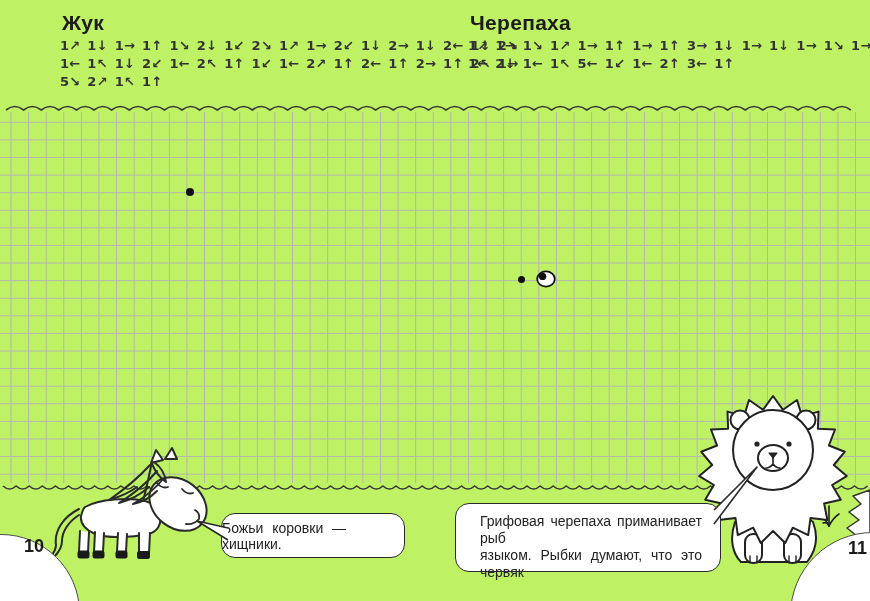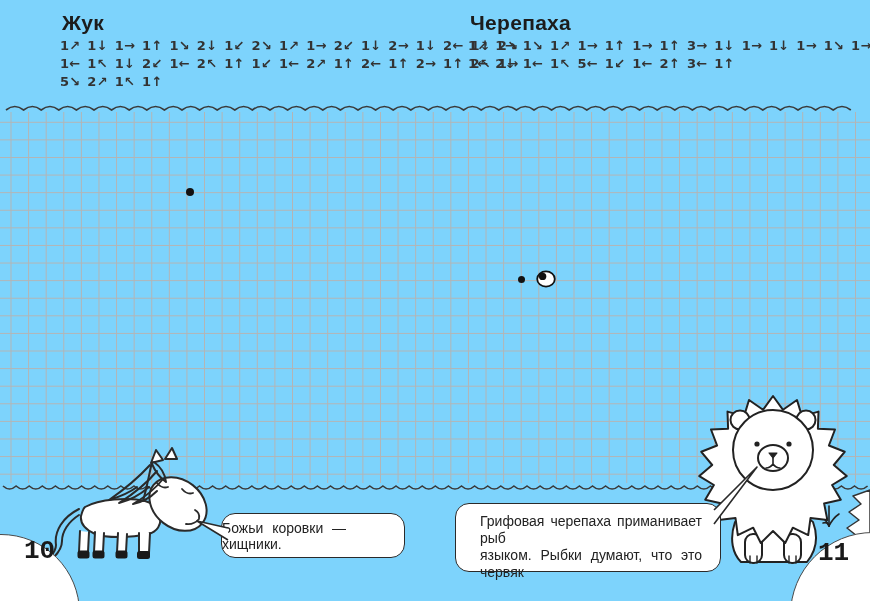--- a/index.html
+++ b/index.html
@@ -1,16 +1,16 @@
 <!DOCTYPE html>
 <html><head>
 <meta charset="utf-8">
 <style>
   html,body{margin:0;padding:0;background:#e9e9e9;}
-  .page{position:relative;width:870px;height:601px;background:#7dd3fc;overflow:hidden;
+  .page{position:relative;width:870px;height:601px;background:#bef264;overflow:hidden;
         font-family:"DejaVu Sans",sans-serif;color:#2a2a2a;}
   .abs{position:absolute;}
 
   
   .title{font-family:"Liberation Sans",sans-serif;font-weight:bold;font-size:21px;color:#1c1c1c;letter-spacing:.3px;}
   .seq{font-size:13px;font-weight:600;color:#333;line-height:18px;white-space:nowrap;
        letter-spacing:.3px;word-spacing:2px;}
 
   
   .grid-bg{left:0;top:112px;width:870px;height:371px;z-index:1;
@@ -28,21 +28,21 @@
   
   .horse-svg{left:45px;top:447px;z-index:5;}
   .lion-svg{left:685px;top:394px;z-index:5;}
   .bush-svg{left:845px;top:488px;z-index:4;}
   .grass-svg{left:816px;top:502px;z-index:4;}
 
   
   .corner{border:1.6px solid #4a4a4a;border-radius:50%;background:#fff;z-index:6;}
   .corner-left{left:-78px;top:534px;width:156px;height:156px;}
   .corner-right{left:790px;top:532px;width:164px;height:164px;}
-  .pagenum{font-family:Liberation Mono, monospace;font-weight:bold;font-size:26px;color:#1a1a1a;z-index:7;}
+  .pagenum{font-family:Liberation Sans, sans-serif;font-weight:bold;font-size:18px;color:#1a1a1a;z-index:7;}
 
   
   .bubble{background:#fff;border:1.6px solid #2a2a2a;border-radius:14px;z-index:7;
           font-family:"Liberation Sans",sans-serif;font-size:14px;color:#222;}
   .bubble-left{left:221px;top:513px;width:182px;height:43px;display:flex;align-items:center;
                word-spacing:5px;}
   .bubble-right{left:455px;top:503px;width:266px;height:69px;box-sizing:border-box;
                 padding:9px 18px 0 24px;line-height:17px;}
   .jl{text-align:justify;text-align-last:justify;}
   .ll{text-align:left;word-spacing:4px;}
@@ -136,21 +136,21 @@
       <circle cx="104" cy="50" r="2.6" fill="#222" stroke="none"></circle>
       <ellipse cx="88" cy="64" rx="15" ry="13"></ellipse>
       <path d="M84,59 L92,59 L88,64 Z" fill="#222" stroke-width="1.2"></path>
       <path d="M88,64 L88,70 M88,70 q-3,4 -7,4 M88,70 q3,4 7,4" fill="none" stroke-width="1.6"></path>
     </g>
   </svg>
 
   <div class="abs corner corner-left"></div>
   <div class="abs corner corner-right"></div>
   <div class="abs pagenum" style="left:24px;top:536px;">10</div>
-  <div class="abs pagenum" style="left:818px;top:538px;text-align:center;">11</div>
+  <div class="abs pagenum" style="left:848px;top:538px;text-align:center;">11</div>
 
   <div class="abs bubble bubble-left">
     <span>Божьи коровки — хищники.</span>
   </div>
   <svg class="abs tail tail-left" width="50" height="40">
     <path d="M40,18 L9,11 L40,30" fill="#fff" stroke="#2a2a2a" stroke-width="1.6" stroke-linejoin="round"></path>
   </svg>
 
   <div class="abs bubble bubble-right">
     <div class="jl">Грифовая черепаха приманивает рыб</div>

